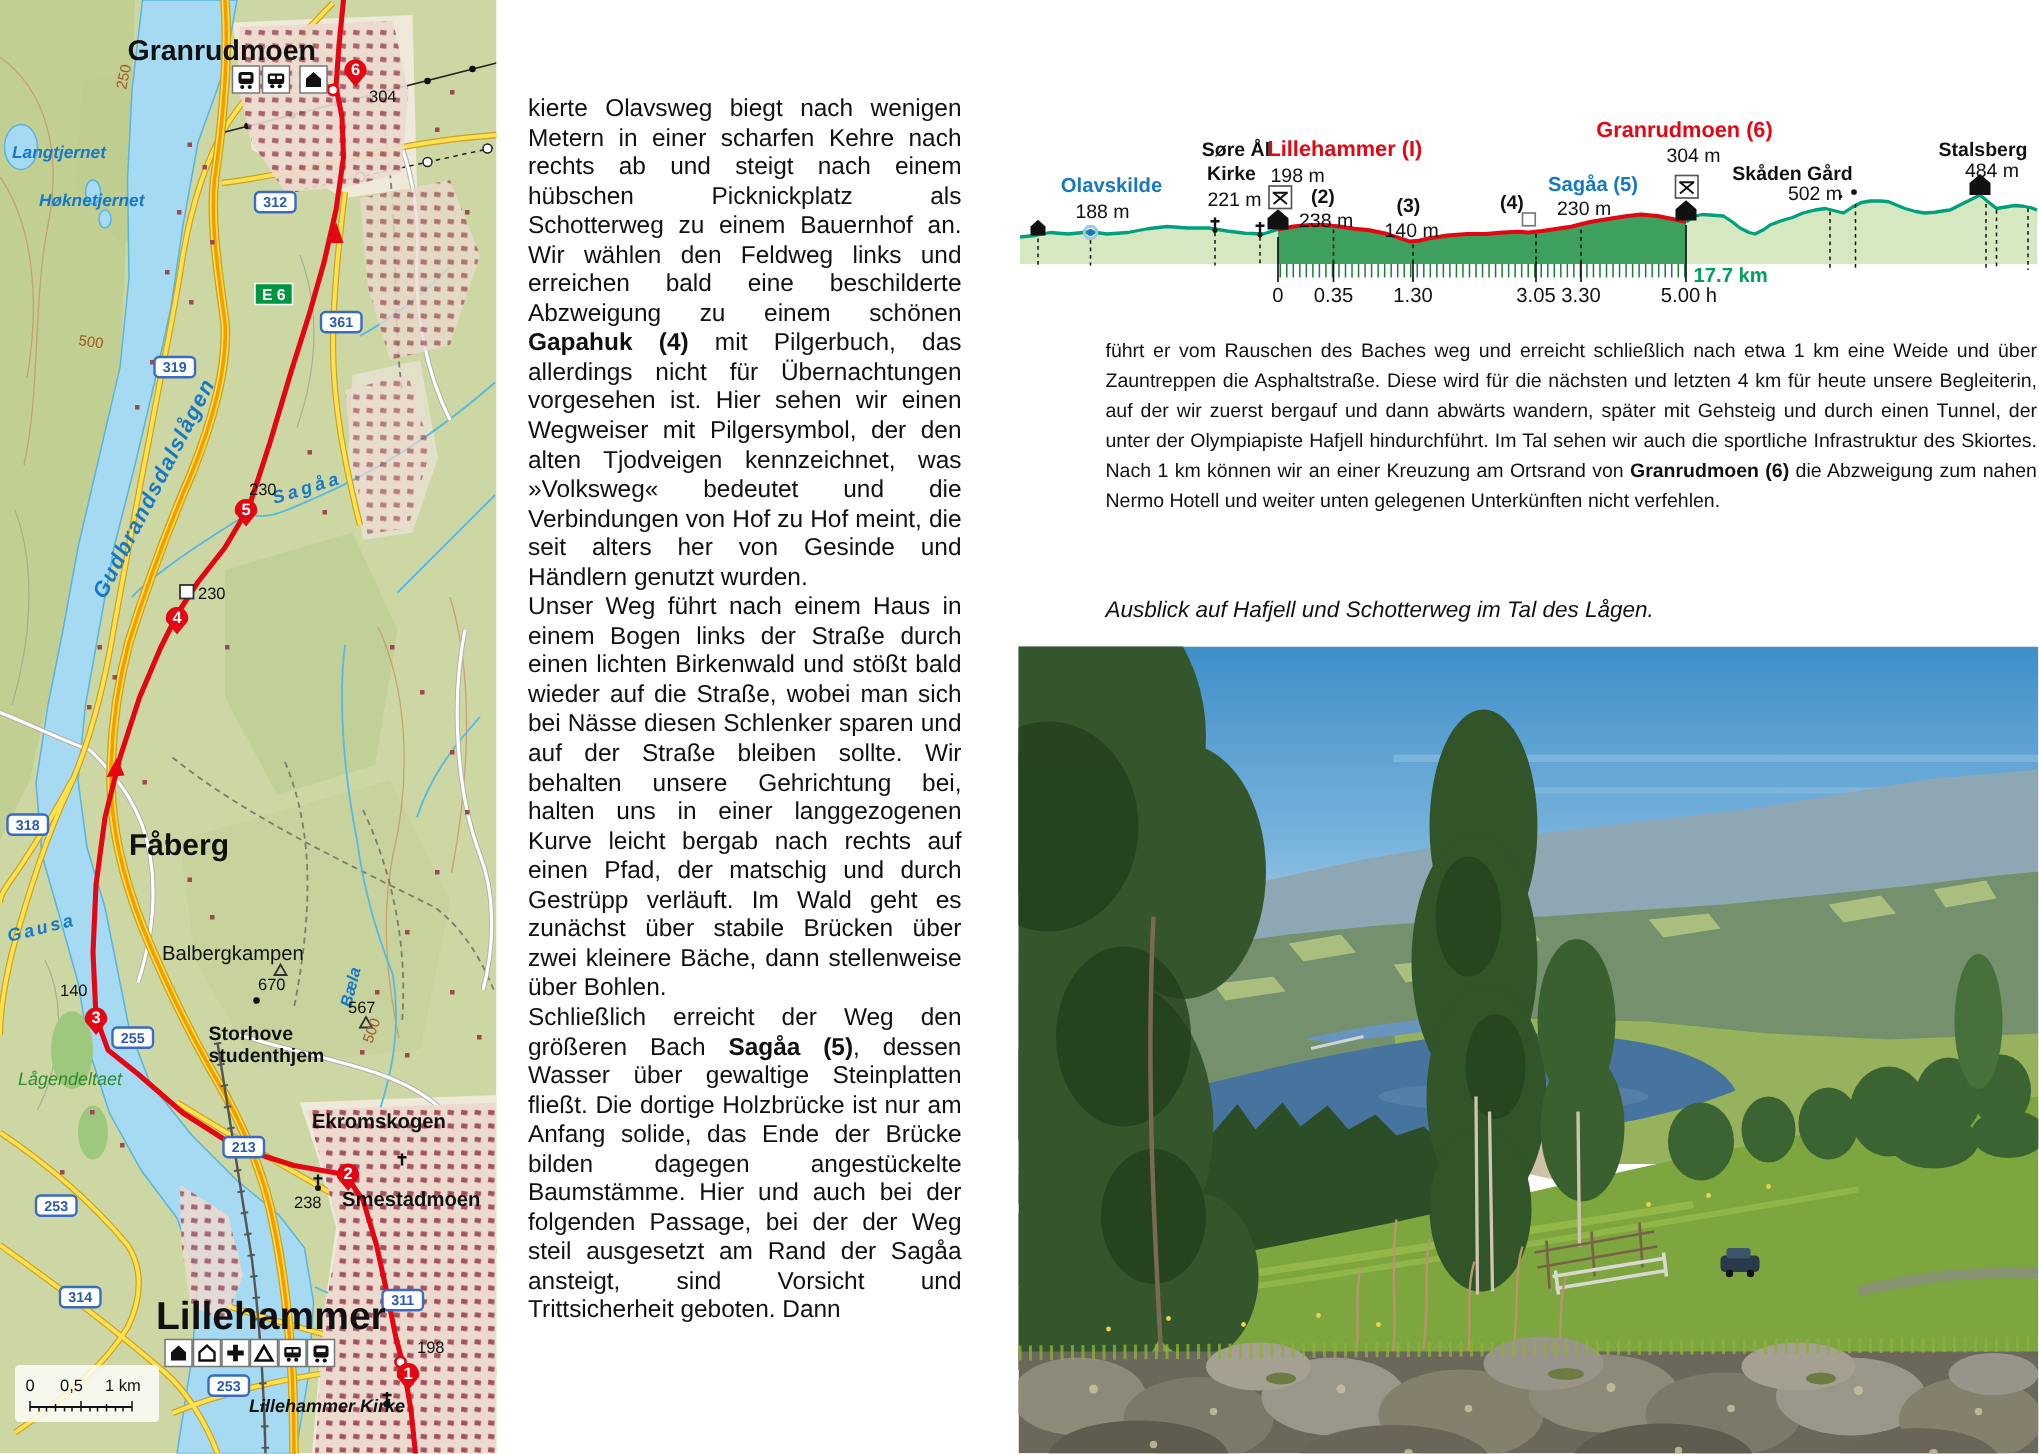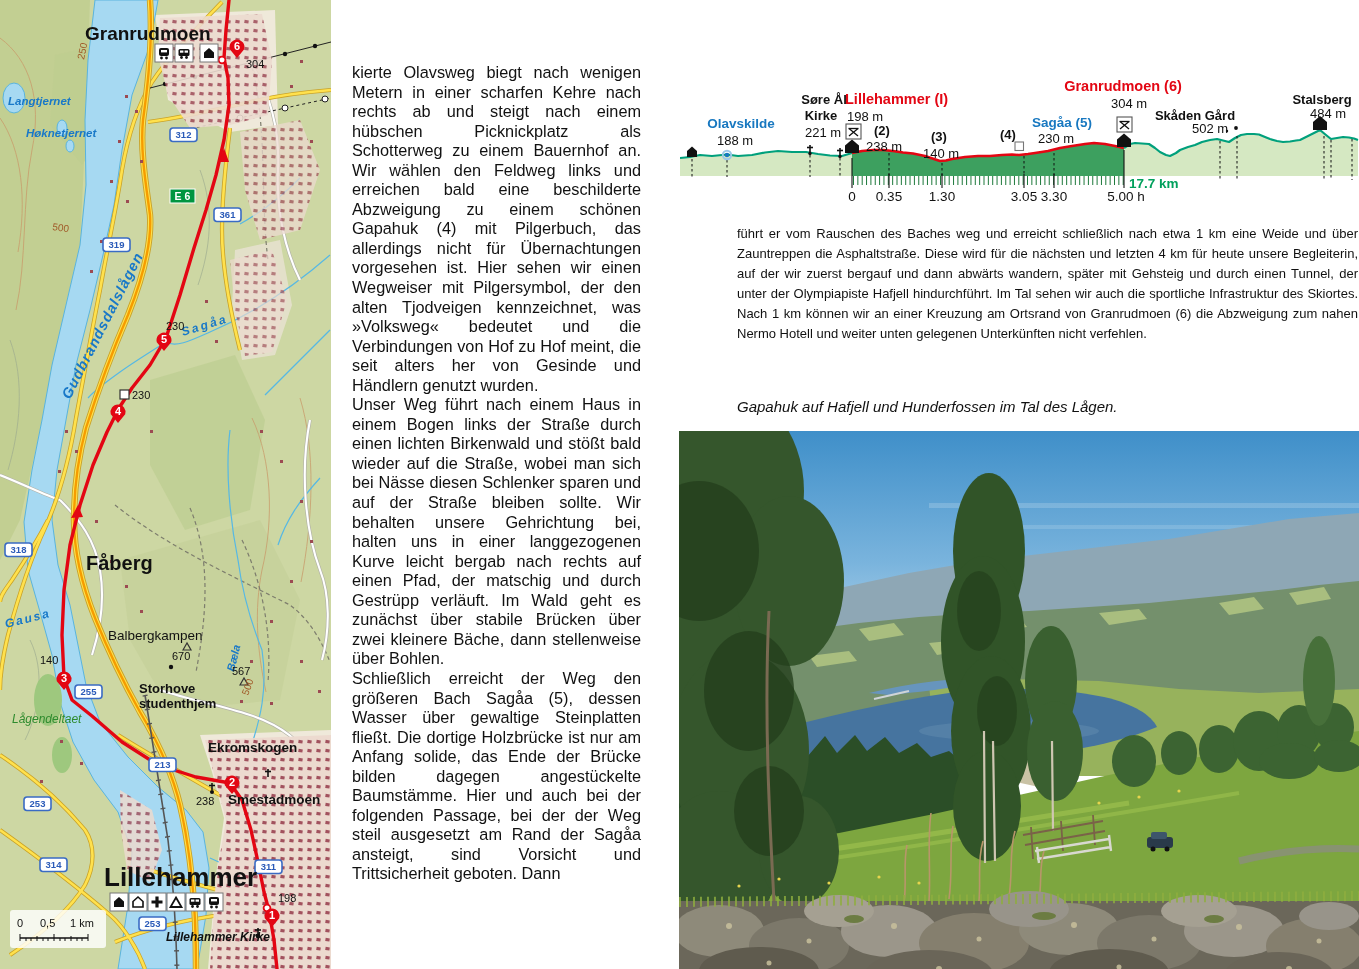--- a/index.html
+++ b/index.html
@@ -5,21 +5,21 @@
   html,body{margin:0;padding:0;}
   body{width:1359px;height:969px;position:relative;background:#ffffff;
        font-family:"Liberation Sans",sans-serif;overflow:hidden;}
   .map-col{position:absolute;left:0;top:0;width:331px;height:969px;}
   .text-col{position:absolute;left:352px;top:63px;width:289px;}
   .text-col p{margin:0;font-size:16.3px;line-height:19.55px;text-align:justify;color:#111;}
   .right-par{position:absolute;left:737px;top:224px;width:621px;
              font-size:13px;line-height:19.9px;text-align:justify;color:#111;}
   .photo-caption{position:absolute;left:737px;top:398px;width:621px;
                  font-size:15px;font-style:italic;color:#111;}
-  .b{font-weight:normal;margin-top:12px;}
+  .b{font-weight:bold;margin-top:12px;}
   svg text{font-family:"Liberation Sans",sans-serif;}
   .profile-wrap{position:absolute;left:680px;top:56px;width:679px;height:152px;}
   .photo-wrap{position:absolute;left:679px;top:431px;width:680px;height:538px;}
   .wp{font-weight:bold;font-size:13px;fill:#111;}
   .wpm{font-size:13px;fill:#111;}
   .wpr{font-weight:bold;font-size:14.5px;fill:#e30613;}
   .wpb{font-weight:bold;font-size:13.5px;fill:#1878c0;}
   .ax{font-size:13.5px;fill:#111;}
   .km{font-weight:bold;font-size:13.5px;fill:#00a05c;}
   .mlbl{font-weight:bold;fill:#111;}
@@ -529,21 +529,21 @@
     <text x="942" y="201" text-anchor="middle" class="ax">1.30</text>
     <text x="1024" y="201" text-anchor="middle" class="ax">3.05</text>
     <text x="1054" y="201" text-anchor="middle" class="ax">3.30</text>
     <text x="1126" y="201" text-anchor="middle" class="ax">5.00 h</text>
     <text x="1129" y="188" class="km">17.7 km</text>
   </g>
 </svg>
 </div>
 
 <div class="right-par"><span>führt er vom Rauschen des Baches weg und erreicht schließlich nach etwa 1 km eine Weide und über Zauntreppen die Asphaltstraße. Diese wird für die nächsten und letzten 4 km für heute unsere Begleiterin, auf der wir zuerst bergauf und dann abwärts wandern, später mit Gehsteig und durch einen Tunnel, der unter der Olympiapiste Hafjell hindurchführt. Im Tal sehen wir auch die sportliche Infrastruktur des Skiortes. Nach 1 km können wir an einer Kreuzung am Ortsrand von </span><span class="b">Granrudmoen (6)</span><span> die Abzweigung zum nahen Nermo Hotell und weiter unten gelegenen Unterkünften nicht verfehlen.</span></div>
-<div class="photo-caption">Gapahuk auf Hafjell und Hunderfossen im Tal des Lågen.</div>
+<div class="photo-caption">Ausblick auf Hafjell und Schotterweg im Tal des Lågen.</div>
 
 <div class="photo-wrap">
 <svg width="680" height="538" viewBox="0 0 680 538">
   <defs>
     <linearGradient id="sky" x1="0" y1="0" x2="0" y2="1">
       <stop offset="0" stop-color="#3f8fc9"></stop>
           <stop offset="0.5" stop-color="#7ab4dd"></stop>
           <stop offset="1" stop-color="#d8e8f2"></stop>
     </linearGradient>
   </defs>

